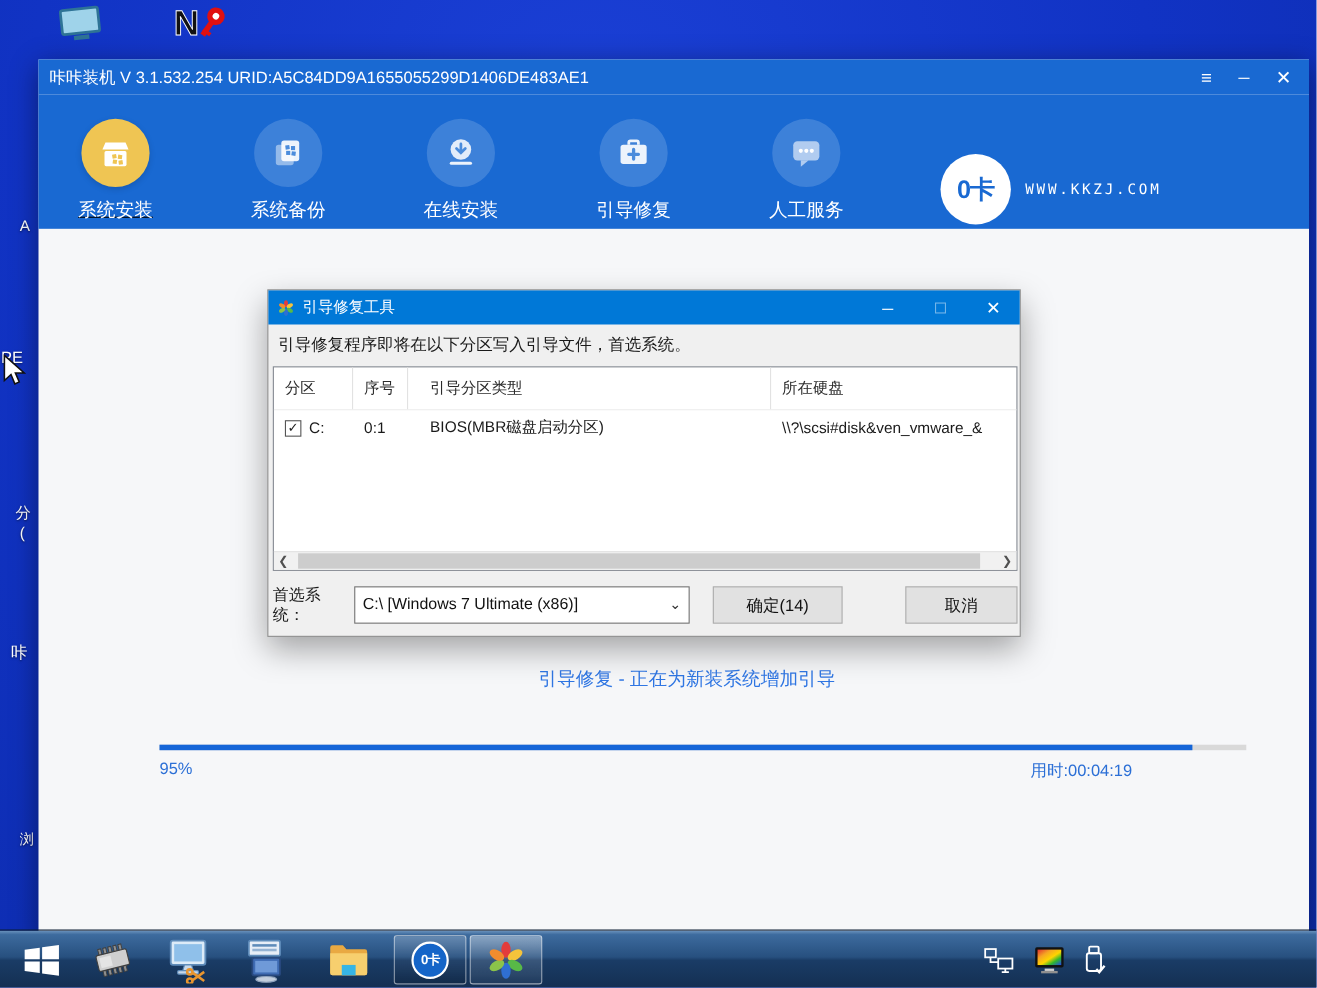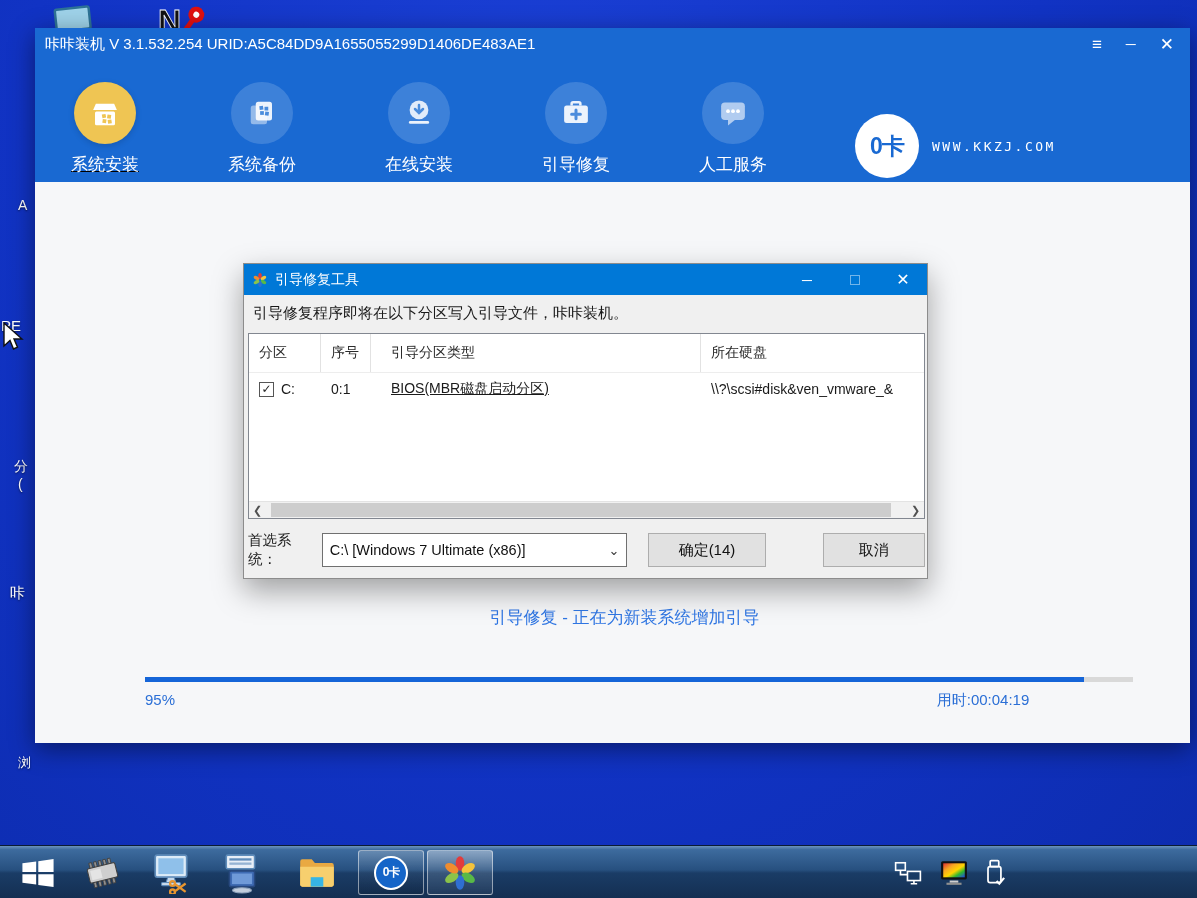--- a/index.html
+++ b/index.html
@@ -6,21 +6,21 @@
   html,body { width:1197px; height:898px; overflow:hidden; }
   body { font-family:"Liberation Sans","DejaVu Sans",sans-serif; }
   .desktop { position:relative; width:1197px; height:898px; overflow:hidden;
     background:radial-gradient(ellipse at 45% 15%, #1b40d6 0%, #1133c4 55%, #0d2cae 100%); }
 
   
   .dt-icon { position:absolute; z-index:1; }
   .dt-label { position:absolute; z-index:1; color:#fff; font-size:14px; text-shadow:0 1px 2px rgba(0,0,0,.6); white-space:nowrap; }
 
   
-  .win { position:absolute; left:35px; top:28px; width:1155px; height:715px; z-index:5;
+  .win { position:absolute; left:35px; top:54px; width:1155px; height:805px; z-index:5;
     background:#f6f7f9; box-shadow:0 6px 24px rgba(0,0,0,.45); }
   .win-titlebar { position:relative; height:32px; background:#1969d2; display:flex; align-items:center; }
   .win-title { color:#fff; font-size:15px; padding-left:10px; white-space:nowrap; }
   .win-controls { position:absolute; right:16px; top:0; height:32px; display:flex; align-items:center; gap:24px; }
   .win-ctl { color:#fff; font-size:17px; line-height:1; cursor:default; }
   .win-header { position:relative; height:122px; background:#1969d2; }
 
   .nav-item { position:absolute; top:22px; width:100px; display:flex; flex-direction:column; align-items:center; }
   .nav-circle { width:62px; height:62px; border-radius:50%; background:rgba(255,255,255,.16); display:flex; align-items:center; justify-content:center; }
   .nav-circle.active { background:#efc553; box-shadow:0 2px 6px rgba(0,0,0,.15); }
@@ -51,21 +51,21 @@
   .dlg-ctl.dim { color:rgba(255,255,255,.45); }
   .dlg-ctl .sq { width:10px; height:10px; border:1px solid rgba(255,255,255,.45); display:block; }
   .dlg-msg { height:37px; display:flex; align-items:center; padding-left:9px; font-size:15px; color:#1a1a1a; }
   .dlg-table { position:absolute; left:4px; top:69px; width:677px; height:186px; background:#fff; border:1px solid #828790; }
   .tbl-head { display:grid; grid-template-columns:72px 50px 330px 1fr; height:39px; border-bottom:1px solid #ededed; }
   .tbl-head > div { display:flex; align-items:center; padding-left:10px; font-size:14px; color:#2b2b2b; border-right:1px solid #e2e2e2; }
   .tbl-head > div:nth-child(3) { padding-left:20px; }
   .tbl-head > div:last-child { border-right:none; }
   .tbl-row { display:grid; grid-template-columns:72px 50px 330px 1fr; height:32px; }
   .tbl-row > div { display:flex; align-items:center; padding-left:10px; font-size:14px; color:#1a1a1a; white-space:nowrap; overflow:hidden; }
-  .tbl-row > div:nth-child(3) { padding-left:20px;text-decoration:underline; }
+  .tbl-row > div:nth-child(3) { padding-left:20px; }
   .checkbox { width:15px; height:15px; background:#fff; border:1px solid #555; margin-right:7px;
     display:flex; align-items:center; justify-content:center; font-size:12px; color:#222; line-height:1; }
   .checkbox.checked::after { content:"\2713"; }
   .hscroll { position:absolute; left:0; right:0; bottom:0; height:17px; background:#f1f1f1; border-top:1px solid #e3e3e3; }
   .hs-arrow { position:absolute; top:0; width:17px; height:16px; display:flex; align-items:center; justify-content:center;
     color:#505050; font-size:11px; }
   .hs-thumb { position:absolute; left:22px; top:1px; width:620px; height:14px; background:#cdcdcd; }
   .dlg-footer { position:absolute; left:4px; top:266px; width:677px; height:40px; display:flex; align-items:center; }
   .pref-label { font-size:14.5px; color:#1a1a1a; margin-left:0; }
   .combo { width:313px; height:34px; background:#fff; border:1px solid #707070; display:flex; align-items:center;
@@ -232,21 +232,21 @@
       <span class="dlg-title">引导修复工具</span>
       <div class="dlg-ctls">
         <div class="dlg-ctl">─</div>
         <div class="dlg-ctl dim">
             <span class="sq"></span>
           </div>
         <div class="dlg-ctl" style="font-size:16px;">✕</div>
       </div>
     </div>
 
-    <div class="dlg-msg">引导修复程序即将在以下分区写入引导文件，咔咔装机。</div>
+    <div class="dlg-msg">引导修复程序即将在以下分区写入引导文件，首选系统。</div>
 
     <div class="dlg-table">
       <div class="tbl-head">
         <div>分区</div>
         <div>序号</div>
         <div>引导分区类型</div>
         <div>所在硬盘</div>
       </div>
       <div class="tbl-row">
         <div>

